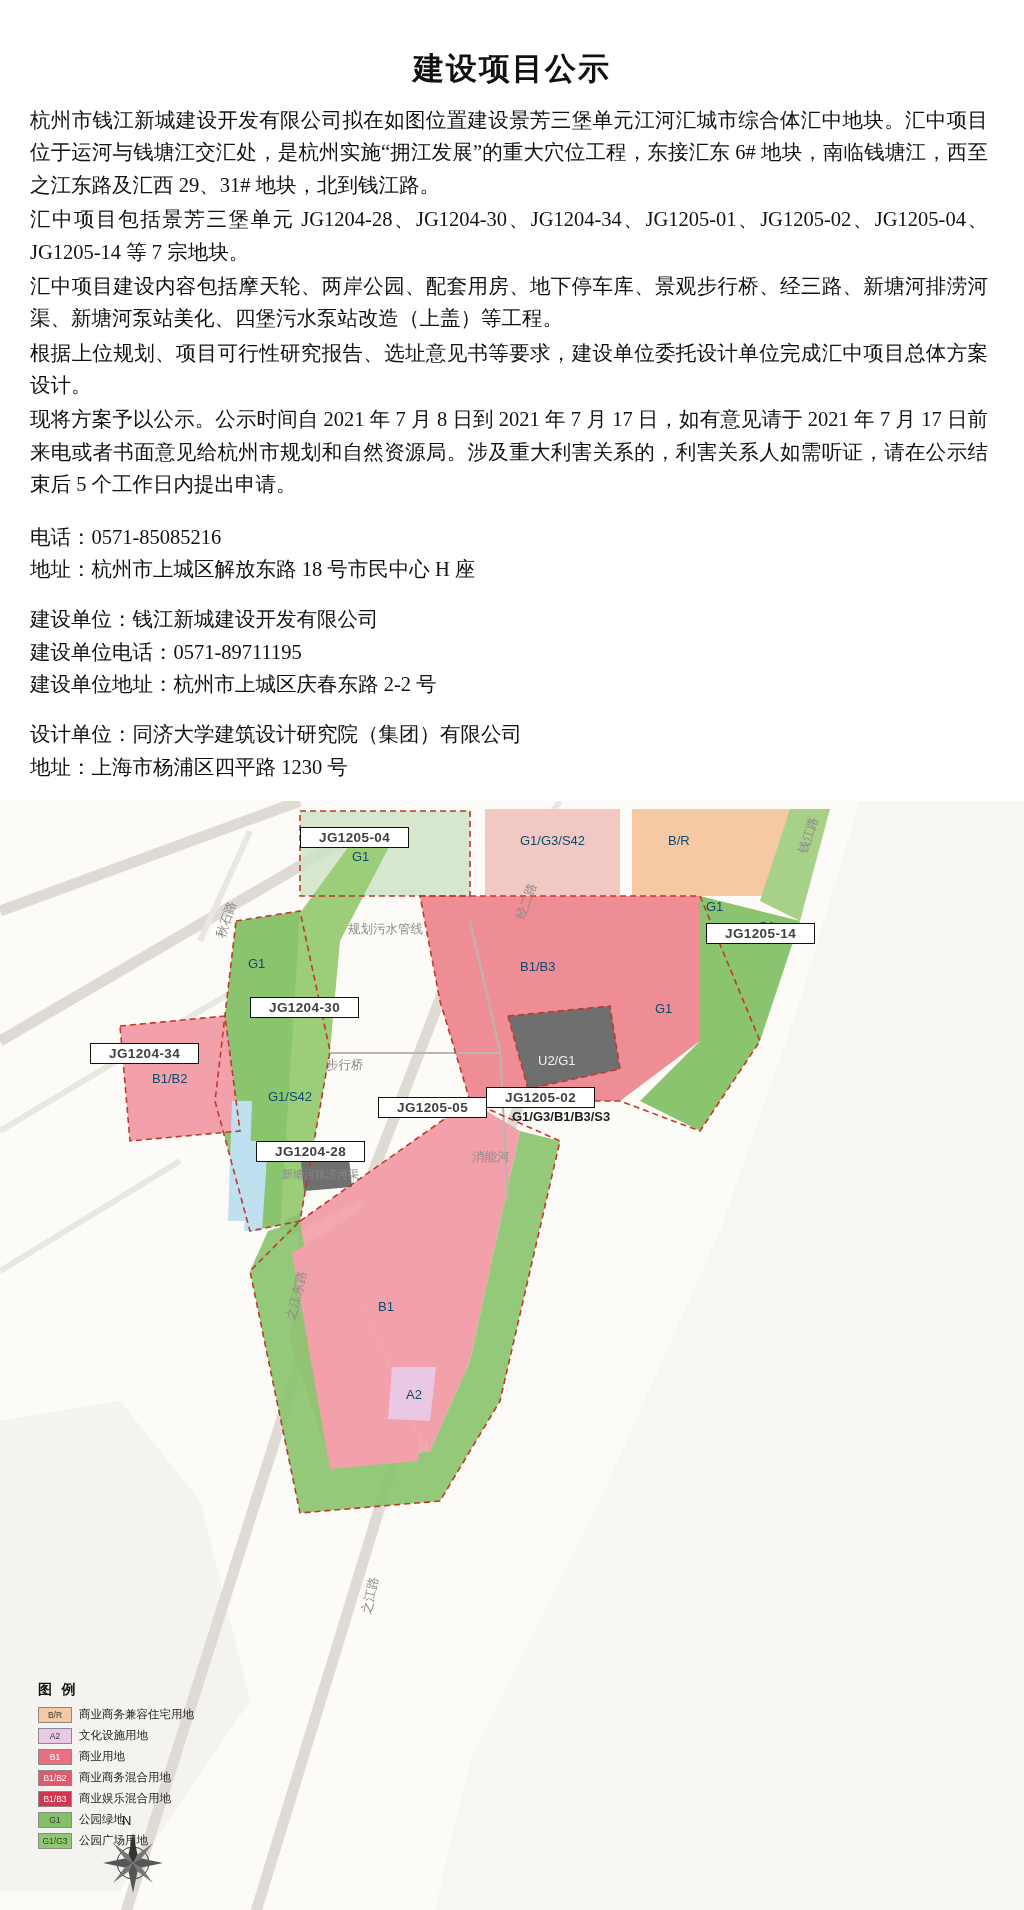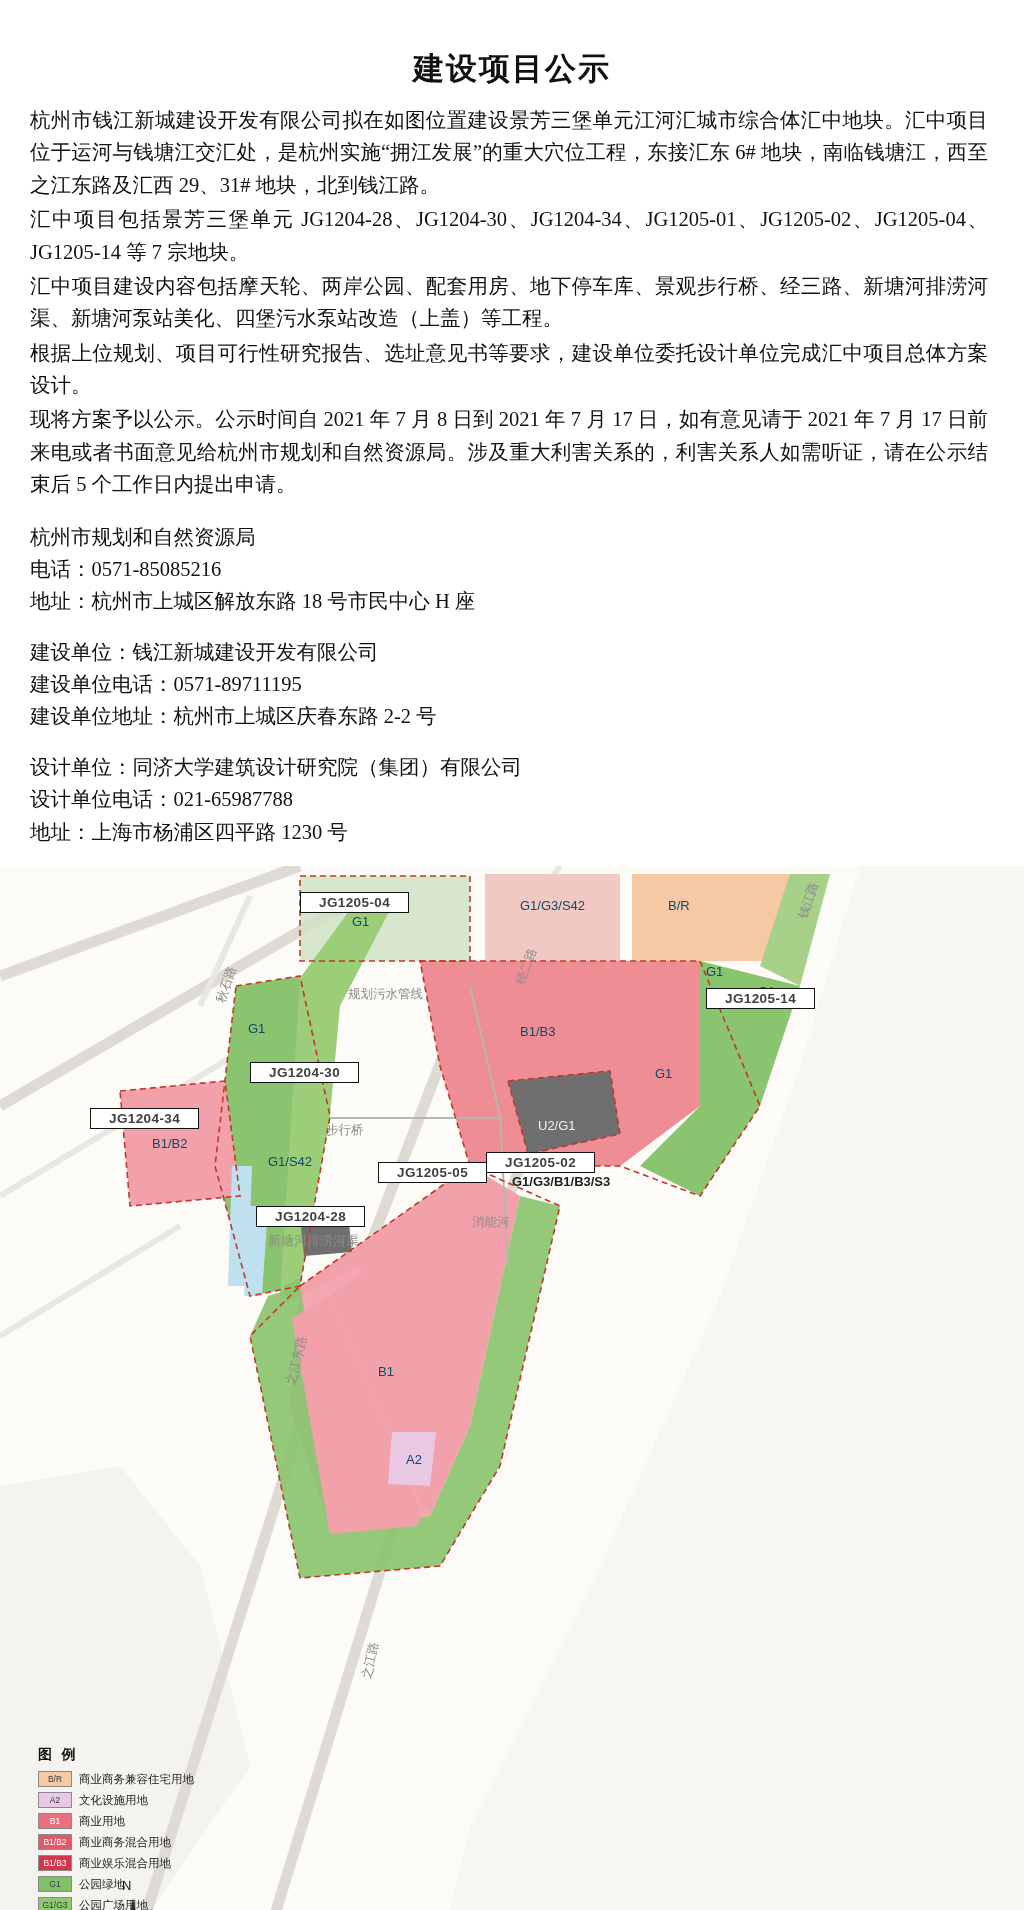--- a/index.html
+++ b/index.html
@@ -34,36 +34,34 @@
 
   <div class="body-text">
     <p>杭州市钱江新城建设开发有限公司拟在如图位置建设景芳三堡单元江河汇城市综合体汇中地块。汇中项目位于运河与钱塘江交汇处，是杭州实施“拥江发展”的重大穴位工程，东接汇东 6# 地块，南临钱塘江，西至之江东路及汇西 29、31# 地块，北到钱江路。</p>
     <p>汇中项目包括景芳三堡单元 JG1204-28、JG1204-30、JG1204-34、JG1205-01、JG1205-02、JG1205-04、JG1205-14 等 7 宗地块。</p>
     <p>汇中项目建设内容包括摩天轮、两岸公园、配套用房、地下停车库、景观步行桥、经三路、新塘河排涝河渠、新塘河泵站美化、四堡污水泵站改造（上盖）等工程。</p>
     <p>根据上位规划、项目可行性研究报告、选址意见书等要求，建设单位委托设计单位完成汇中项目总体方案设计。</p>
     <p>现将方案予以公示。公示时间自 2021 年 7 月 8 日到 2021 年 7 月 17 日，如有意见请于 2021 年 7 月 17 日前来电或者书面意见给杭州市规划和自然资源局。涉及重大利害关系的，利害关系人如需听证，请在公示结束后 5 个工作日内提出申请。</p>
 
     <div class="gap"></div>
     <div class="block">
-      <p>杭州市规划和自然资源局</p>
       <p>电话：0571-85085216</p>
       <p>地址：杭州市上城区解放东路 18 号市民中心 H 座</p>
     </div>
 
     <div class="gap"></div>
     <div class="block">
       <p>建设单位：钱江新城建设开发有限公司</p>
       <p>建设单位电话：0571-89711195</p>
       <p>建设单位地址：杭州市上城区庆春东路 2-2 号</p>
     </div>
 
     <div class="gap"></div>
     <div class="block">
       <p>设计单位：同济大学建筑设计研究院（集团）有限公司</p>
-      <p>设计单位电话：021-65987788</p>
       <p>地址：上海市杨浦区四平路 1230 号</p>
     </div>
   </div>
 
   <div class="map">
     <div class="mapbg"></div>
 
     <svg width="1024" height="1130" viewBox="0 0 1024 1130" style="position:absolute;left:0;top:0;">
 
       <rect x="0" y="0" width="1024" height="1130" fill="#fcfbf8"></rect>
@@ -161,21 +159,21 @@
       <span class="zone-txt" style="left:378px;top:498px;">B1</span>
       <span class="zone-txt" style="left:406px;top:586px;">A2</span>
     </div>
 
     <div>
       <span class="road-txt" style="left:790px;top:26px;transform:rotate(-72deg);">钱江路</span>
       <span class="road-txt" style="left:508px;top:92px;transform:rotate(-70deg);">经二路</span>
       <span class="road-txt" style="left:208px;top:110px;transform:rotate(-72deg);">秋石路</span>
       <span class="road-txt" style="left:348px;top:120px;">规划污水管线</span>
       <span class="road-txt" style="left:326px;top:256px;">步行桥</span>
-      <span class="road-txt" style="left:268px;top:366px;font-size:13px;">新塘河排涝河渠</span>
+      <span class="road-txt" style="left:282px;top:366px;font-size:11px;">新塘河排涝河渠</span>
       <span class="road-txt" style="left:472px;top:348px;">消能河</span>
       <span class="road-txt" style="left:486px;top:290px;font-size:10px;">DN800</span>
       <span class="road-txt" style="left:272px;top:486px;transform:rotate(-76deg);">之江东路</span>
       <span class="road-txt" style="left:352px;top:786px;transform:rotate(-78deg);">之江路</span>
     </div>
 
     <div>
       <span class="parcel-tag" style="left:300px;top:26px;">JG1205-04</span>
       <span class="parcel-tag" style="left:706px;top:122px;">JG1205-14</span>
       <span class="parcel-tag" style="left:250px;top:196px;">JG1204-30</span>

